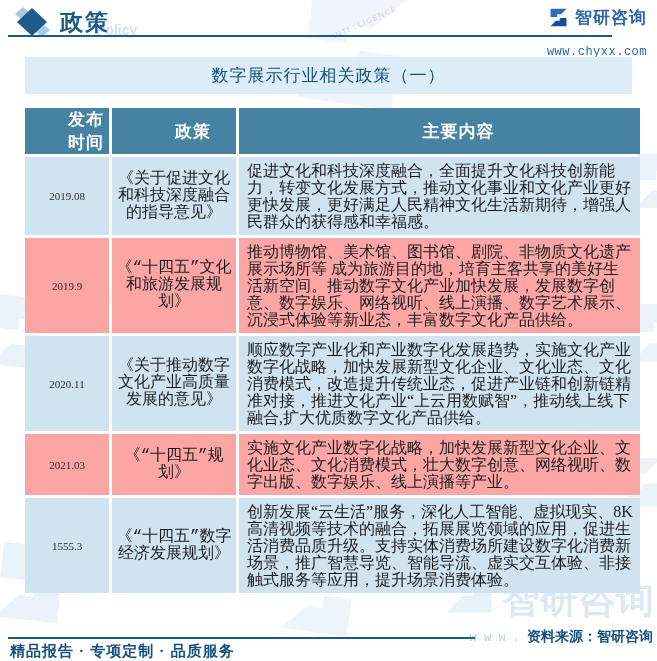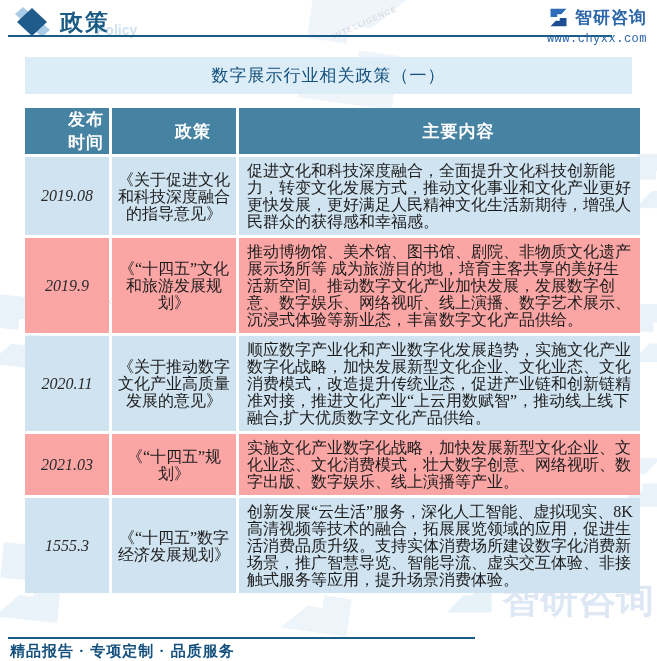--- a/index.html
+++ b/index.html
@@ -15,34 +15,34 @@
   .wm-text-blue { position:absolute; color:rgba(47,109,184,0.16); font-weight:bold; white-space:nowrap; pointer-events:none; }
   .ghost-policy { position:absolute; left:96px; top:22px; color:rgba(120,170,210,0.35); font-size:14px; font-weight:bold; pointer-events:none; }
 
   
   .hdr-rule { position:absolute; left:8px; top:35px; width:604px; height:0; border-top:2px solid #1a5b85; }
   .sec-title-wrap { position:absolute; left:14px; top:6px; display:flex; align-items:center; gap:10px; }
   .sec-title { color:#1a5b85; font-size:23px; font-weight:bold; letter-spacing:2px; }
   .brand { position:absolute; right:10px; top:6px; text-align:right; }
   .brand-row { display:flex; align-items:center; gap:6px; justify-content:flex-end; }
   .brand-name { color:#2c66a9; font-size:17px; font-weight:bold; letter-spacing:1px; }
-  .brand-url { margin-top:3px; color:#2c66a9; font-size:12px; font-family:"Liberation Mono", monospace; letter-spacing:0.5px; }
+  .brand-url { margin-top:16px; color:#2c66a9; font-size:12px; font-family:"Liberation Mono", monospace; letter-spacing:0.5px; }
 
   
   .banner { position:absolute; left:25px; top:57px; width:607px; height:37px; background:#dcedf8;
             color:#14507c; font-size:17px; font-weight:normal; text-align:center; line-height:37px; letter-spacing:1px; }
 
   
   table.policy { position:absolute; left:22px; top:105px; width:621px; border-collapse:separate; border-spacing:3px; table-layout:fixed; }
   th { background:#4682a2; color:#ffffff; font-size:17px; font-weight:bold; height:30px; text-align:center; letter-spacing:1px;padding-left:38px; }
   td { vertical-align:middle; color:#1c1c1c; padding:5px 4px; }
   tr.row-blue td { background:#cfe3f0; }
   tr.row-white td { background:#fca5a5; }
-  td.c-date { text-align:center; font-family:"Liberation Serif", serif; font-size:16px; color:#2b2b2b;font-style:italic; }
-  td.c-policy { text-align:center; font-size:16px; line-height:17px; font-family:Liberation Serif, serif; }
+  td.c-date { text-align:center; font-family:"Liberation Serif", serif; font-size:11px; color:#2b2b2b; }
+  td.c-policy { text-align:center; font-size:16px; line-height:17px; font-family:Liberation Mono, monospace; }
   td.c-content { text-align:left; font-size:16px; line-height:17px; padding-left:8px; padding-right:6px; font-family:"Liberation Serif", serif; }
 
   
   .ftr-rule { position:absolute; left:8px; top:637px; width:467px; height:0; border-top:2px solid #1a5b85; }
   .source-line { position:absolute; right:4px; top:628px; font-size:14px; font-weight:bold; color:#15517e; }
   .www-mark { color:rgba(47,109,184,0.35); font-size:12px; font-family:"Liberation Mono", monospace; margin-right:7px; font-weight:normal; }
   .tagline { position:absolute; left:10px; top:642px; font-size:15px; font-weight:bold; color:#15517e; letter-spacing:1px; }
 </style>
 </head>
 <body>
@@ -148,15 +148,18 @@
       </tr>
       <tr class="row-blue">
         <td class="c-date">1555.3</td>
         <td class="c-policy">《“十四五”数字经济发展规划》</td>
         <td class="c-content">创新发展“云生活”服务，深化人工智能、虚拟现实、8K高清视频等技术的融合，拓展展览领域的应用，促进生活消费品质升级。支持实体消费场所建设数字化消费新场景，推广智慧导览、智能导流、虚实交互体验、非接触式服务等应用，提升场景消费体验。</td>
       </tr>
     </tbody>
   </table>
 
   <div class="ftr-rule"></div>
+  <div class="source-line">
+    <span class="www-mark">w w w .</span><span>资料来源：智研咨询</span>
+  </div>
   <div class="tagline">精品报告 · 专项定制 · 品质服务</div>
 
 </div>
 
 </body></html>

